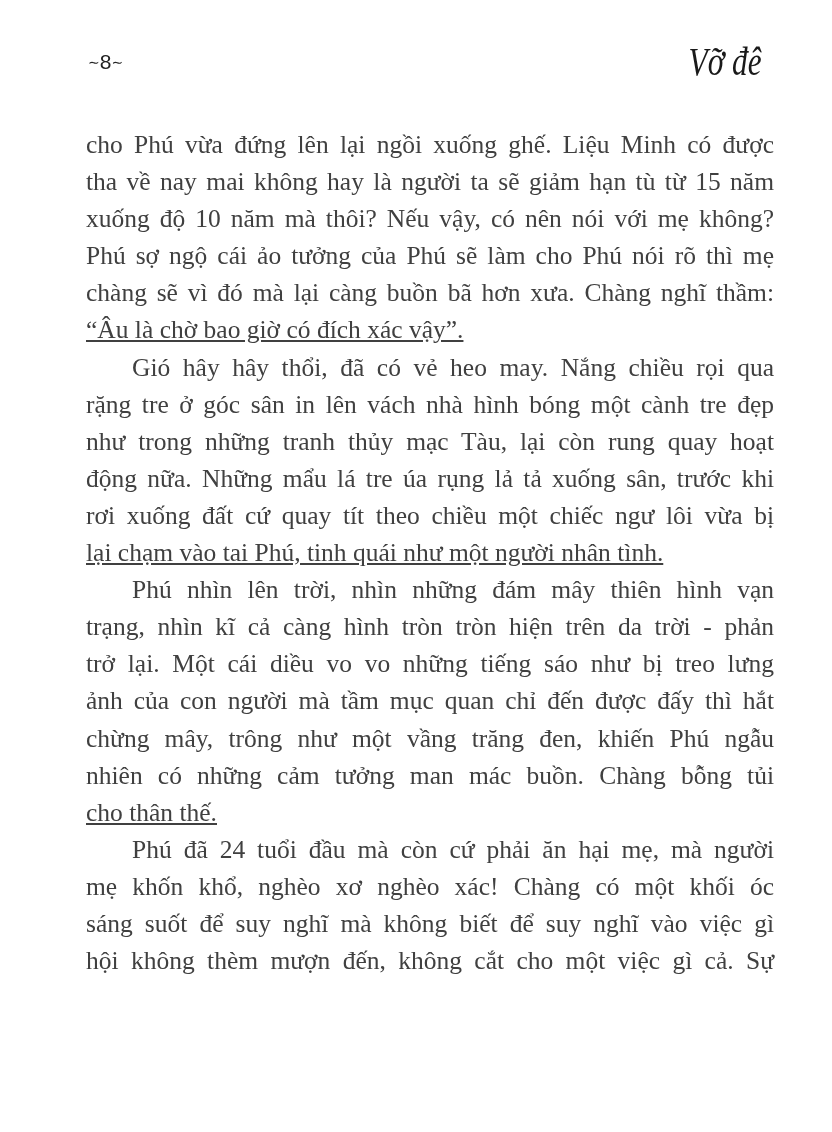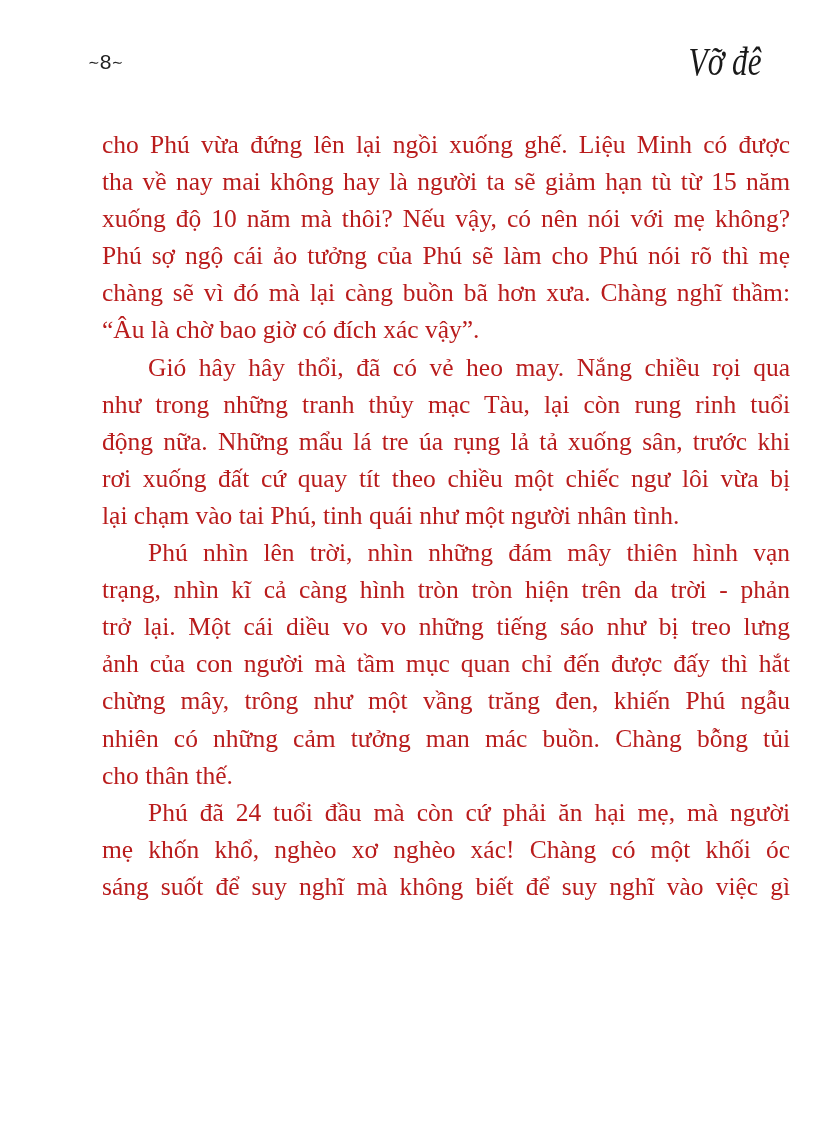--- a/index.html
+++ b/index.html
@@ -1,56 +1,58 @@
 <!DOCTYPE html>
 <html><head>
   <meta charset="utf-8">
   <style>
     html, body { margin: 0; padding: 0; background: #ffffff; }
     body { width: 832px; height: 1132px; position: relative; overflow: hidden; color: #1a1a1a; }
     .header { position: absolute; left: 0; top: 0; width: 832px; height: 110px; }
     .page-num { position: absolute; left: 88px; top: 50px; font-family: "Liberation Sans", sans-serif; font-size: 21px; color: #222; letter-spacing: 0; }
     .page-num .orn { font-family: "DejaVu Sans", sans-serif; font-size: 14px; vertical-align: 2px; }
     .running-title { position: absolute; right: 70px; top: 38px; font-family: "Liberation Serif", serif; font-style: italic; font-size: 40px; color: #1a1a1a; transform: scaleX(0.78); transform-origin: right center; }
-    .body-text { position: absolute; left: 102px; top: 126px; width: 688px; font-family: "Liberation Serif", serif; font-size: 25.5px; line-height: 37.1px; text-align: justify; color: #b91c1c; }
+    .body-text { position: absolute; left: 86px; top: 126px; width: 688px; font-family: "Liberation Serif", serif; font-size: 25.5px; line-height: 37.1px; text-align: justify; color: #404040; }
     .body-text p { margin: 0; text-align-last: left; }
     .line { display: block; text-align: justify; text-align-last: justify; white-space: nowrap; }
-    .line.last { text-align-last: left; }
+    .line.last { text-align-last: left; text-decoration: underline; }
   </style>
 </head>
 <body>
 
 <div class="header">
   <div class="page-num"><span class="orn">∼</span><span>8</span><span class="orn">∼</span></div>
   <div class="running-title">Vỡ đê</div>
 </div>
 
 <div class="body-text">
   <p>
     <span class="line">cho Phú vừa đứng lên lại ngồi xuống ghế. Liệu Minh có được</span>
     <span class="line">tha về nay mai không hay là người ta sẽ giảm hạn tù từ 15 năm</span>
     <span class="line">xuống độ 10 năm mà thôi? Nếu vậy, có nên nói với mẹ không?</span>
     <span class="line">Phú sợ ngộ cái ảo tưởng của Phú sẽ làm cho Phú nói rõ thì mẹ</span>
     <span class="line">chàng sẽ vì đó mà lại càng buồn bã hơn xưa. Chàng nghĩ thầm:</span>
     <span class="line last">“Âu là chờ bao giờ có đích xác vậy”.</span>
   </p>
   <p>
     <span class="line" style="padding-left:46px">Gió hây hây thổi, đã có vẻ heo may. Nắng chiều rọi qua</span>
-    <span class="line">như trong những tranh thủy mạc Tàu, lại còn rung rinh tuổi</span>
+    <span class="line">rặng tre ở góc sân in lên vách nhà hình bóng một cành tre đẹp</span>
+    <span class="line">như trong những tranh thủy mạc Tàu, lại còn rung quay hoạt</span>
     <span class="line">động nữa. Những mẩu lá tre úa rụng lả tả xuống sân, trước khi</span>
     <span class="line">rơi xuống đất cứ quay tít theo chiều một chiếc ngư lôi vừa bị</span>
     <span class="line last">lại chạm vào tai Phú, tinh quái như một người nhân tình.</span>
   </p>
   <p>
     <span class="line" style="padding-left:46px">Phú nhìn lên trời, nhìn những đám mây thiên hình vạn</span>
     <span class="line">trạng, nhìn kĩ cả càng hình tròn tròn hiện trên da trời - phản</span>
     <span class="line">trở lại. Một cái diều vo vo những tiếng sáo như bị treo lưng</span>
     <span class="line">ảnh của con người mà tầm mục quan chỉ đến được đấy thì hắt</span>
     <span class="line">chừng mây, trông như một vầng trăng đen, khiến Phú ngẫu</span>
     <span class="line">nhiên có những cảm tưởng man mác buồn. Chàng bỗng tủi</span>
     <span class="line last">cho thân thế.</span>
   </p>
   <p>
     <span class="line" style="padding-left:46px">Phú đã 24 tuổi đầu mà còn cứ phải ăn hại mẹ, mà người</span>
     <span class="line">mẹ khốn khổ, nghèo xơ nghèo xác! Chàng có một khối óc</span>
     <span class="line">sáng suốt để suy nghĩ mà không biết để suy nghĩ vào việc gì</span>
+    <span class="line">hội không thèm mượn đến, không cắt cho một việc gì cả. Sự</span>
   </p>
 </div>
 
 </body></html>

